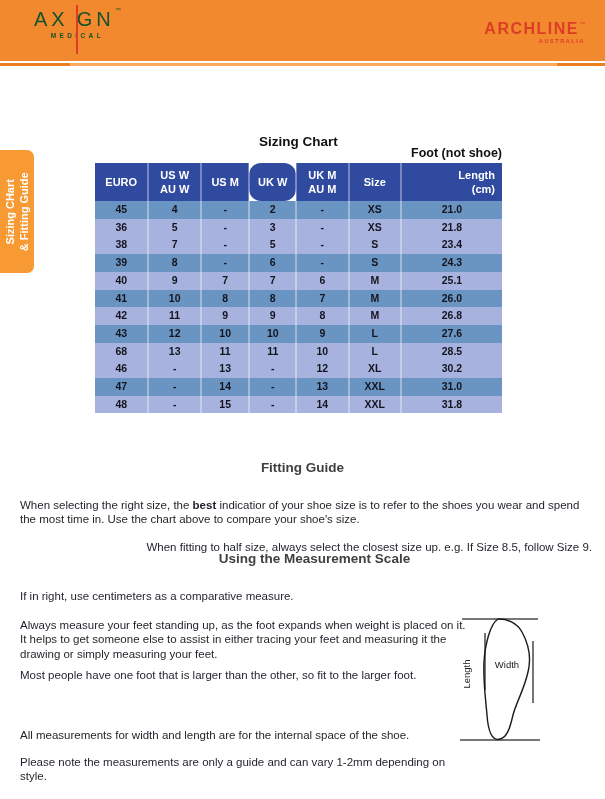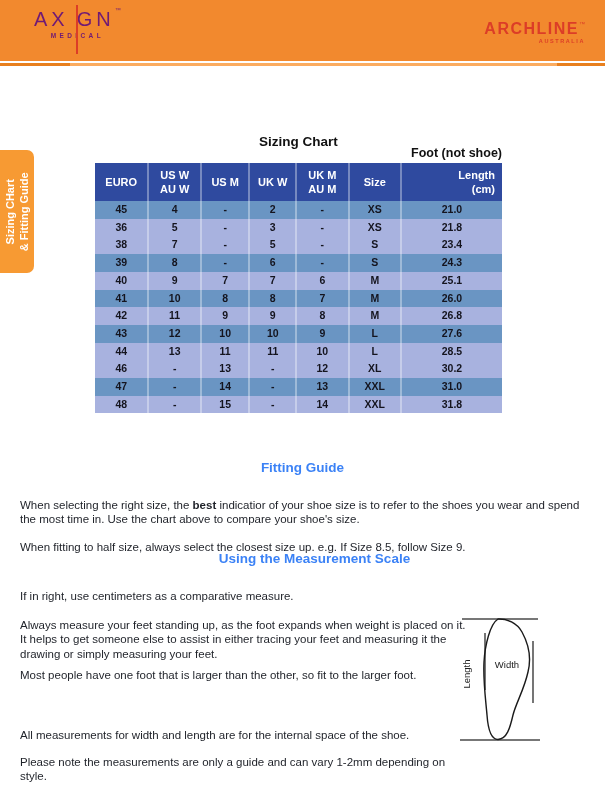--- a/index.html
+++ b/index.html
@@ -2,21 +2,21 @@
 <html style="--orange: #F2892E; --orange_light: #FBAC60; --orange_dark: #E8801F; --orange_tab: #F79A33; --red: #DC3D27; --table_header_bg: #2F4A9F; --row_dark: #6A95C3; --row_light: #A8B2DF;"><head>
 <meta charset="utf-8">
 <style>
   html,body{margin:0;padding:0;}
   body{
     width:605px;height:799px;position:relative;background:#ffffff;
     font-family:"Liberation Sans", sans-serif;color:#1e2128;overflow:hidden;
   }
   
   .header{position:absolute;top:0;left:0;width:605px;height:61px;background:var(--orange);}
-  .axign{position:absolute;left:34px;top:9px;color:#701a75;}
+  .axign{position:absolute;left:34px;top:9px;color:#14532d;}
   .axign-word{display:flex;align-items:flex-start;font-size:20px;letter-spacing:4px;font-weight:400;line-height:1;}
   .axign-gap{display:inline-block;width:8px;}
   .axign-bar{position:absolute;left:42px;top:-4px;width:2px;height:49px;background:var(--red);}
   .axign-tm{font-size:6px;margin-top:-2px;letter-spacing:0;}
   .axign-sub{font-size:6.5px;font-weight:bold;letter-spacing:3.4px;margin-top:3px;text-align:center;}
   .doc-title{position:absolute;left:0;top:16px;width:605px;text-align:center;color:#fff;
     font-size:22px;font-weight:bold;letter-spacing:0.3px;}
   .archline{position:absolute;right:20px;top:21px;text-align:right;color:var(--red);line-height:1;}
   .archline-word{font-size:16px;font-weight:bold;letter-spacing:1.5px;}
   .archline-tm{font-size:6px;vertical-align:top;letter-spacing:0;}
@@ -32,35 +32,35 @@
   
   .chart-title{position:absolute;top:134px;left:95px;width:407px;text-align:center;
     font-size:13.5px;font-weight:bold;color:#111;}
   .foot-note{position:absolute;top:146px;left:95px;width:407px;text-align:right;
     font-size:12.5px;font-weight:bold;color:#111;}
   table.sizing{position:absolute;top:163px;left:95px;width:407px;border-collapse:collapse;table-layout:fixed;}
   table.sizing th{background:var(--table_header_bg);color:#fff;font-size:11px;font-weight:bold;
     height:38px;vertical-align:middle;text-align:center;line-height:1.3;padding:0;}
   table.sizing th:last-child{text-align:right;padding-right:7px;}
   table.sizing th:nth-child(1){width:13.5%;margin-top:48px;} table.sizing th:nth-child(2){width:13%;}
-  table.sizing th:nth-child(3){width:12%;margin-left:44px;}  table.sizing th:nth-child(4){width:11.5%;}
+  table.sizing th:nth-child(3){width:12%;margin-left:44px;}  table.sizing th:nth-child(4){width:11.5%;border-radius:12px;}
   table.sizing th:nth-child(5){width:13%;}  table.sizing th:nth-child(6){width:13%;}
   table.sizing th:nth-child(7){width:24%;}
   table.sizing td{font-size:10.5px;font-weight:bold;text-align:center;color:#14141e;
     height:17.7px;line-height:17.7px;padding:0;}
   table.sizing td+td, table.sizing th+th{border-left:2px solid rgba(255,255,255,0.35);}
   table.sizing tr.dark{background:var(--row_dark);}
   table.sizing tr.light{background:var(--row_light);}
   
-  .h2{position:absolute;left:0;width:605px;text-align:center;font-size:13.5px;font-weight:bold;color:#3b82f6;}
+  .h2{position:absolute;left:0;width:605px;text-align:center;font-size:13.5px;font-weight:bold;color:#404040;}
   #fg-heading{top:460px;}
   #ms-heading{top:551px;padding-left:12px;}
   .doc{position:absolute;left:20px;font-size:11.5px;line-height:1.3;color:#1e2128;}
   #p1{top:486px;width:572px;}
-  #p2{top:528px;width:572px;}
+  #p2{top:528px;width:572px;text-align:right;}
   #p3{top:577px;width:500px;}
   #p4{top:606px;width:447px;}
   #p5{top:656px;width:470px;}
   #p6{top:716px;width:470px;}
   #p7{top:743px;width:455px;}
   
   .foot-diagram{position:absolute;left:452px;top:610px;}
   .foot-diagram text{font-family:"Liberation Sans",sans-serif;font-size:9.5px;fill:#222;}
 </style>
 </head>
@@ -192,21 +192,21 @@
       <tr class="dark">
         <td>43</td>
         <td>12</td>
         <td>10</td>
         <td>10</td>
         <td>9</td>
         <td>L</td>
         <td>27.6</td>
       </tr>
       <tr class="light">
-        <td>44</td>
+        <td>68</td>
         <td>13</td>
         <td>11</td>
         <td>11</td>
         <td>10</td>
         <td>L</td>
         <td>28.5</td>
       </tr>
       <tr class="light">
         <td>46</td>
         <td>-</td>

